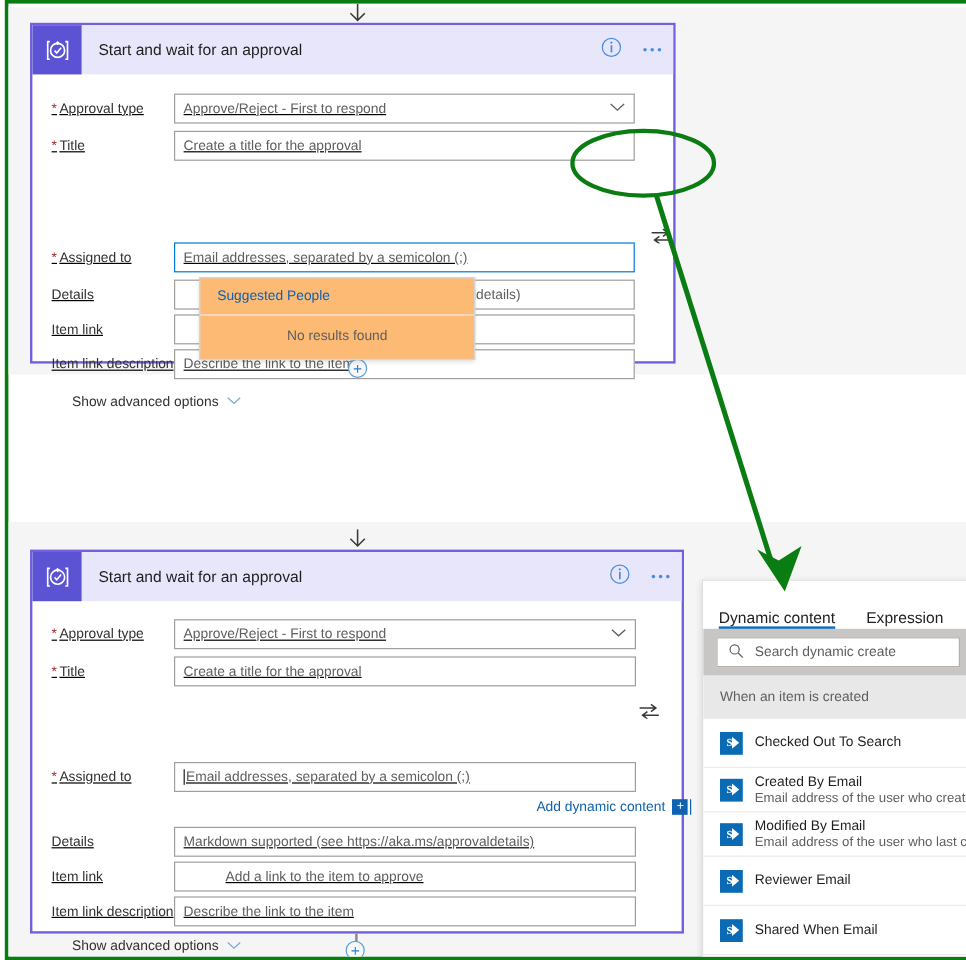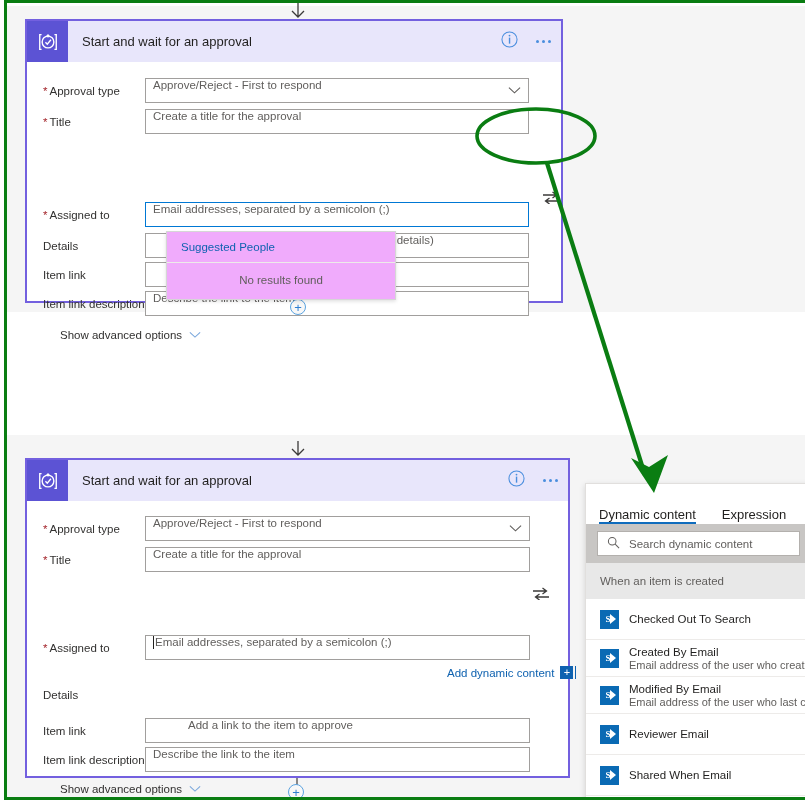--- a/index.html
+++ b/index.html
@@ -54,34 +54,34 @@
   .dots{
     display:flex;gap:3px;align-items:center;
   }
   .dots i{width:3px;height:3px;border-radius:50%;background:#4a8ede;display:block;}
 
   
   .card-body{position:relative;}
   .row{
     position:absolute;
     display:flex; align-items:center;
-    left:0; right:0;
+    left:0; right:0;text-decoration:underline;
   }
   .lbl{
     font-size:11.5px;color:#323130;
     width:118px; flex:0 0 auto;
     padding-left:16px; box-sizing:border-box;
     white-space:nowrap;
   }
   .req{color:#a4262c;margin-right:2px;}
   .field{
     height:25px;
     border:1px solid #a19f9d;
     background:#ffffff;
-    display:flex;
+    display:flex;align-items:center;
     font-size:11.5px;color:#605e5c;
     padding-left:7px;
     box-sizing:border-box;
     position:relative;
   }
   .field.focused{border:1px solid #0078d4;}
   .field .caret{
     display:inline-block;width:1px;height:13px;background:#201f1e;margin-right:1px;
   }
   .chev{
@@ -91,21 +91,21 @@
   .adv{
     position:absolute;
     font-size:11.5px;color:#323130;
     display:flex;align-items:center;gap:7px;
     white-space:nowrap;
   }
 
   
   .flyout{
     position:absolute;
-    background:#f0abfc;
+    background:#fdba74;
     border:1px solid #d6d6d6;
     box-shadow:0 1.6px 3.6px rgba(0,0,0,.13),0 .3px .9px rgba(0,0,0,.10);
     z-index:40;
   }
   .flyout-head{
     font-size:11.5px;color:#0f62b0;
     padding:9px 0 9px 14px;
     border-bottom:1px solid #edebe9;
   }
   .flyout-body{
@@ -421,20 +421,23 @@
 
       <div class="adc" style="left:420px;top:165px;">
         <span>Add dynamic content</span>
         <span class="adc-badge">
           <span>+</span>
         </span>
       </div>
 
       <div class="row" style="top:188px;">
         <div class="lbl"><span>Details</span></div>
+        <div class="field" style="width:385px;">
+          <span>Markdown supported (see https://aka.ms/approvaldetails)</span>
+        </div>
       </div>
 
       <div class="row" style="top:217px;">
         <div class="lbl"><span>Item link</span></div>
         <div class="field" style="width:385px;padding-left:42px;">
           <span>Add a link to the item to approve</span>
         </div>
       </div>
 
       <div class="row" style="top:246px;">
@@ -469,21 +472,21 @@
     </div>
 
     <div class="dc-searchwrap">
       <div class="dc-search">
         <span>
           <svg width="13" height="13" viewBox="0 0 14 14">
             <circle cx="5.6" cy="5.6" r="4.1" fill="none" stroke="#605e5c" stroke-width="1.1"></circle>
             <path d="M8.8 8.8 L13 13" stroke="#605e5c" stroke-width="1.1" fill="none"></path>
           </svg>
         </span>
-        <span>Search dynamic content</span>
+        <span>Search dynamic create</span>
       </div>
     </div>
 
     <div class="dc-group">When an item is created</div>
 
     <div class="dc-item">
       <span class="sp-icon">
           <span class="s">S</span>
           <span class="pac"></span>
         </span>

